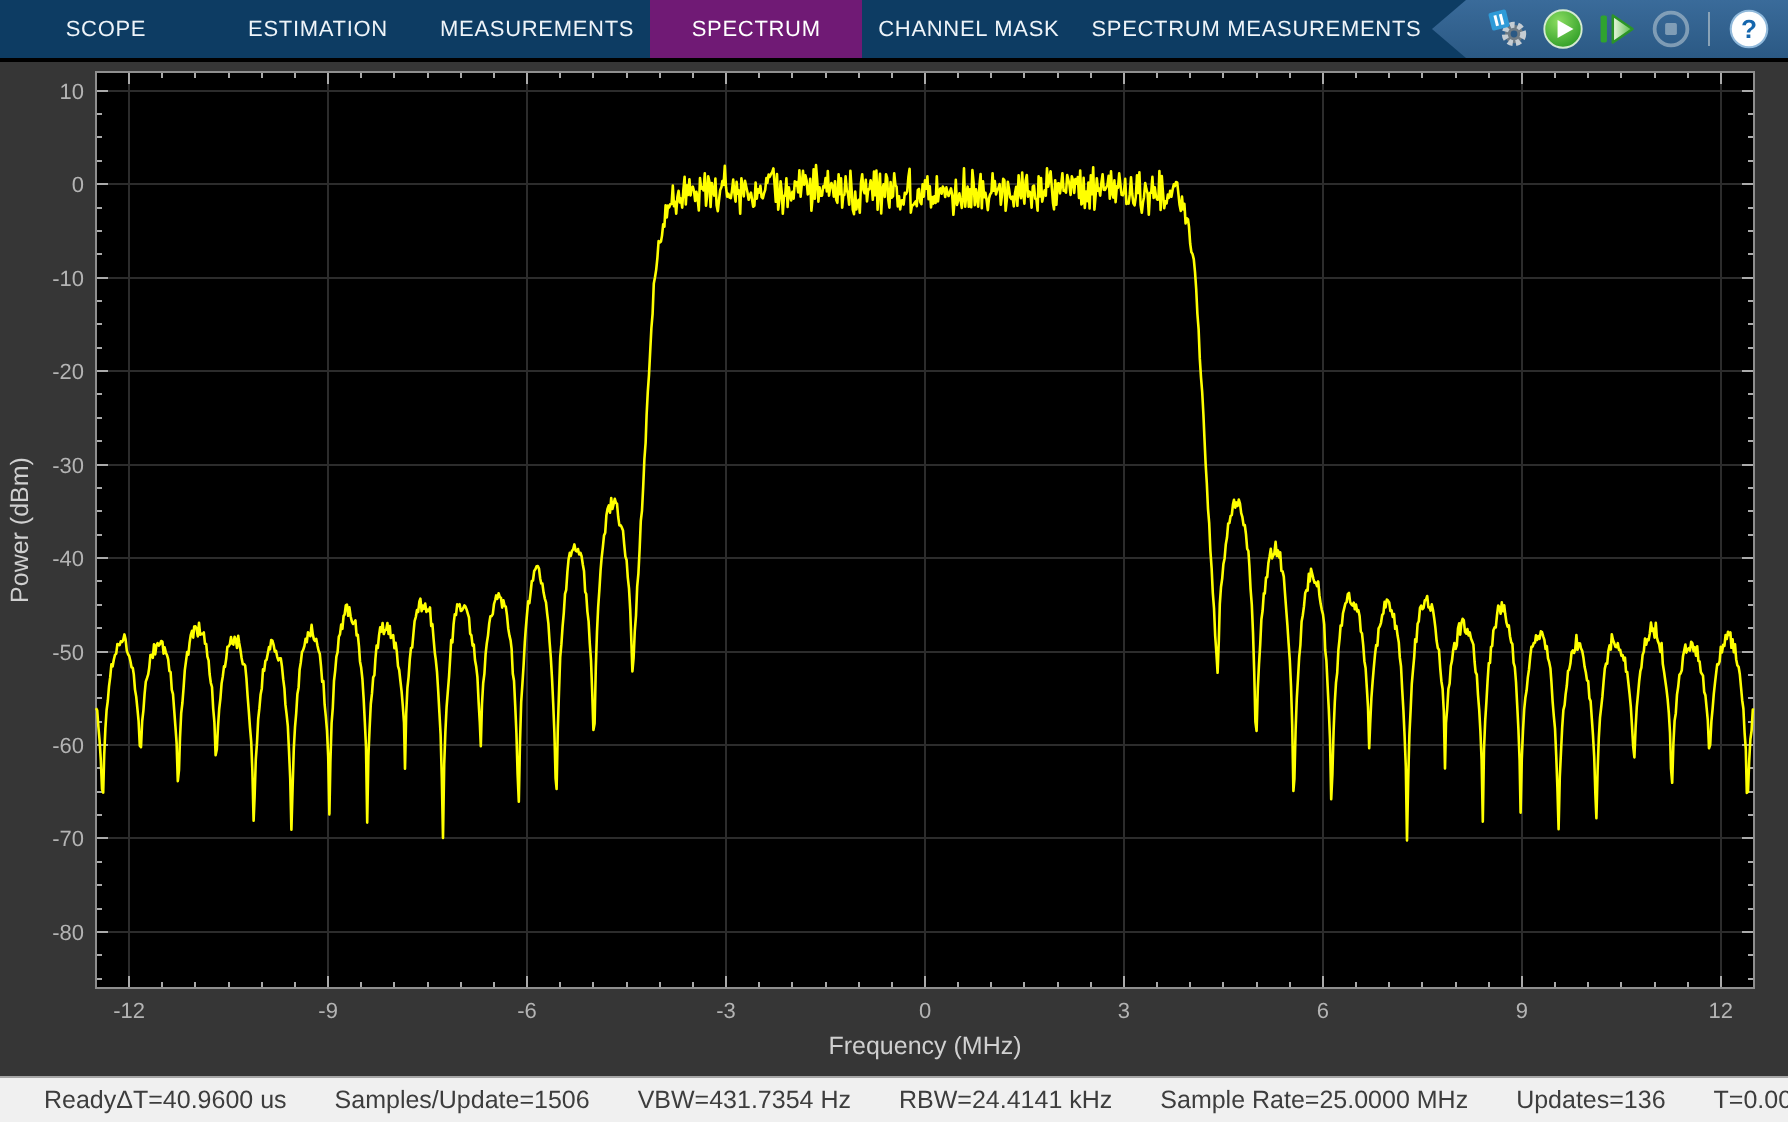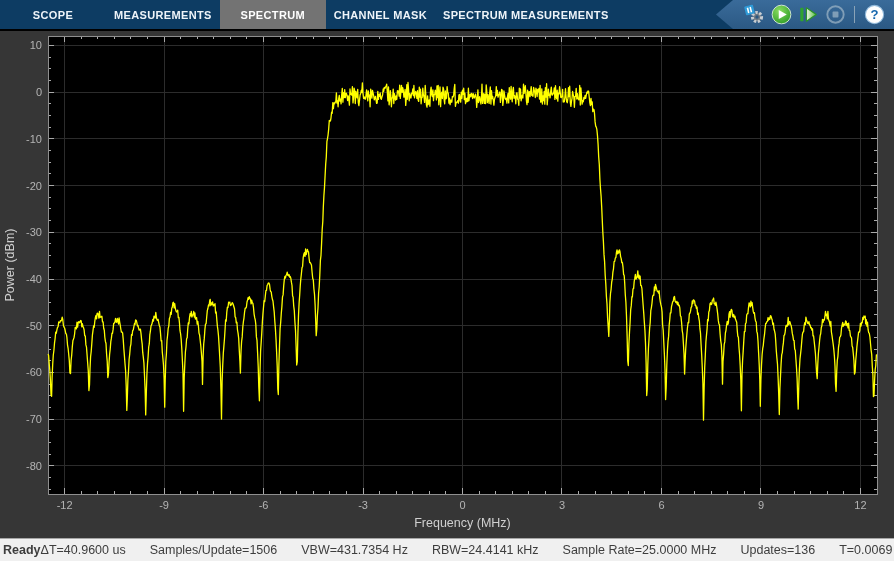--- a/index.html
+++ b/index.html
@@ -3,54 +3,55 @@
 <meta charset="utf-8">
 <style>
   html,body{margin:0;padding:0;background:#1e1e1e;}
   .window{position:relative;width:894px;height:561px;overflow:hidden;
           font-family:"Liberation Sans",sans-serif;background:#363636;}
 
   
   .tabbar{position:relative;height:29px;background:#0d3c63;border-bottom:2px solid #000;}
   .tabs{display:flex;height:29px;}
   .tab{min-width:106px;padding:0 8px;box-sizing:border-box;display:flex;align-items:center;
-       justify-content:center;font-size:11px;font-weight:700;letter-spacing:.35px;
+       justify-content:center;font-size:11px;font-weight:400;letter-spacing:.35px;
        color:#eef4f9;cursor:pointer;white-space:nowrap;}
-  .tab.active{background:#737373;color:#ffffff;}
+  .tab.active{background:#701a75;color:#ffffff;}
 
   
   .toolbar{position:absolute;right:0;top:0;height:29px;display:flex;align-items:center;gap:3px;
            padding:0 8px 0 26px;background:linear-gradient(180deg,#3a6b9a,#2b5984);
            clip-path:polygon(0 50%,17px 0,100% 0,100% 100%,17px 100%);}
   .tbtn{width:24px;height:24px;border:none;background:transparent;padding:0;margin:0;
         display:flex;align-items:center;justify-content:center;cursor:pointer;}
   .tbtn:disabled{cursor:default;}
   .sep{width:1px;height:17px;background:#8aa3b7;margin:0 4px;}
 
   
   .scope{position:absolute;top:31px;left:0;width:894px;height:507px;background:#363636;}
   .scope svg{display:block;}
 
   
   .statusbar{position:absolute;bottom:0;left:0;width:894px;height:23px;background:#f0f0f0;
              border-top:1px solid #a6a6a6;box-sizing:border-box;display:flex;align-items:center;
              font-size:12.5px;color:#3d3d3d;}
-  .status-state{padding-left:3px;font-weight:bold;}
+  .status-state{padding-left:22px;}
   .segments{margin-left:auto;display:flex;gap:24px;white-space:nowrap;}
   .kebab{display:flex;flex-direction:column;gap:2px;padding:0 9px 0 12px;cursor:pointer;}
   .kebab i{width:3px;height:3px;border-radius:50%;background:#5c5c5c;display:block;}
 </style>
 </head>
 <body>
 
 <div class="window">
 
   <div class="tabbar">
     <div class="tabs" id="tabs">
         <div class="tab">SCOPE</div>
+        <div class="tab">ESTIMATION</div>
         <div class="tab">MEASUREMENTS</div>
         <div class="tab active">SPECTRUM</div>
         <div class="tab">CHANNEL MASK</div>
         <div class="tab">SPECTRUM MEASUREMENTS</div>
       </div>
 
     <div class="toolbar">
       <button class="tbtn">
         <svg width="21" height="21" viewBox="0 0 21 21">
           <circle cx="13" cy="13" r="4.6" fill="#6f7b84" stroke="#c6cdd3" stroke-width="3" stroke-dasharray="2.35 1.55"></circle>

